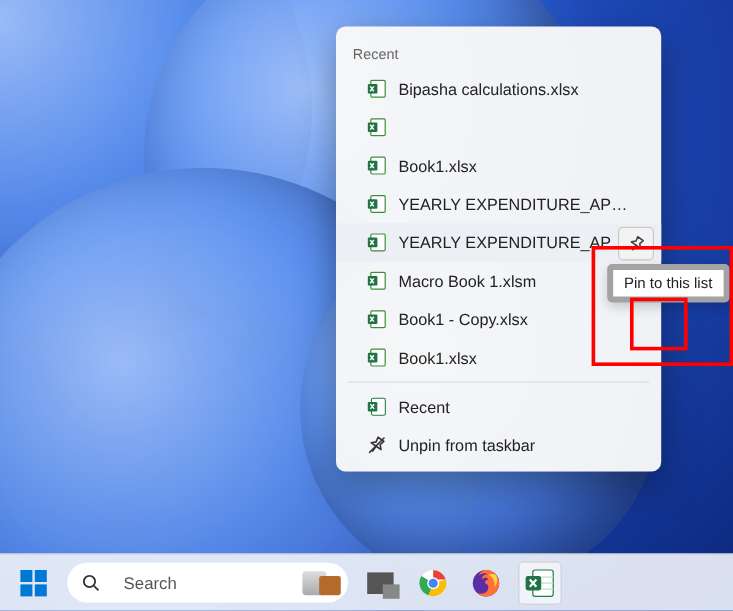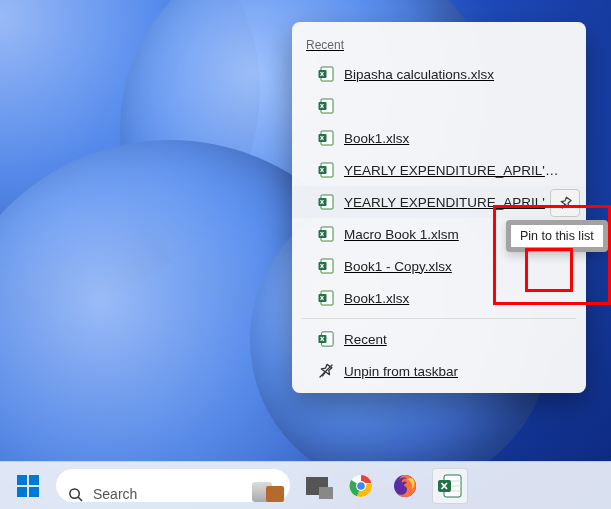--- a/index.html
+++ b/index.html
@@ -25,28 +25,27 @@
     box-shadow: inset -20px -20px 60px rgba(0,0,0,0.35);
     opacity: 0.9;
   }
   .p1 { width: 420px; height: 420px; left: -160px; top: -120px; transform: rotate(10deg); }
   .p2 { width: 380px; height: 380px; left: 120px; top: -60px; }
   .p3 { width: 460px; height: 460px; left: -60px; top: 140px; }
   .p4 { width: 300px; height: 300px; left: 250px; top: 190px; opacity:0.85; }
 
   .jump-list {
     position: absolute;
-    left: 292px;
+    left: 280px;
     top: 22px;
-    width: 294px;
+    width: 271px;
     background: rgba(248,248,248,0.97);
     border-radius: 8px;
     box-shadow: 0 12px 32px rgba(0,0,0,0.35);
     padding: 6px 0;
-    text-decoration: underline;
   }
   .section-header {
     font-size: 12px;
     color: #666;
     padding: 10px 14px 6px 14px;
   }
   .item {
     display: flex;
     align-items: center;
     height: 32px;
@@ -147,23 +146,23 @@
     grid-template-rows: 1fr 1fr;
     gap: 2px;
   }
   .win-logo span { background: #0078d4; }
   .search-box {
     flex: 0 0 210px;
     height: 33px;
     background: #fff;
     border-radius: 17px;
     display: flex;
-    align-items: flex-end;
+    align-items: center;
     padding: 0 12px;
-    gap: 10px;
+    gap: 20px;
     color: #555;
     font-size: 14px;
     position: relative;
   }
   .search-box svg { width: 15px; height:15px; stroke:#333; }
   .search-decor {
     position: absolute;
     right: 6px;
     display: flex;
     gap: -4px;

